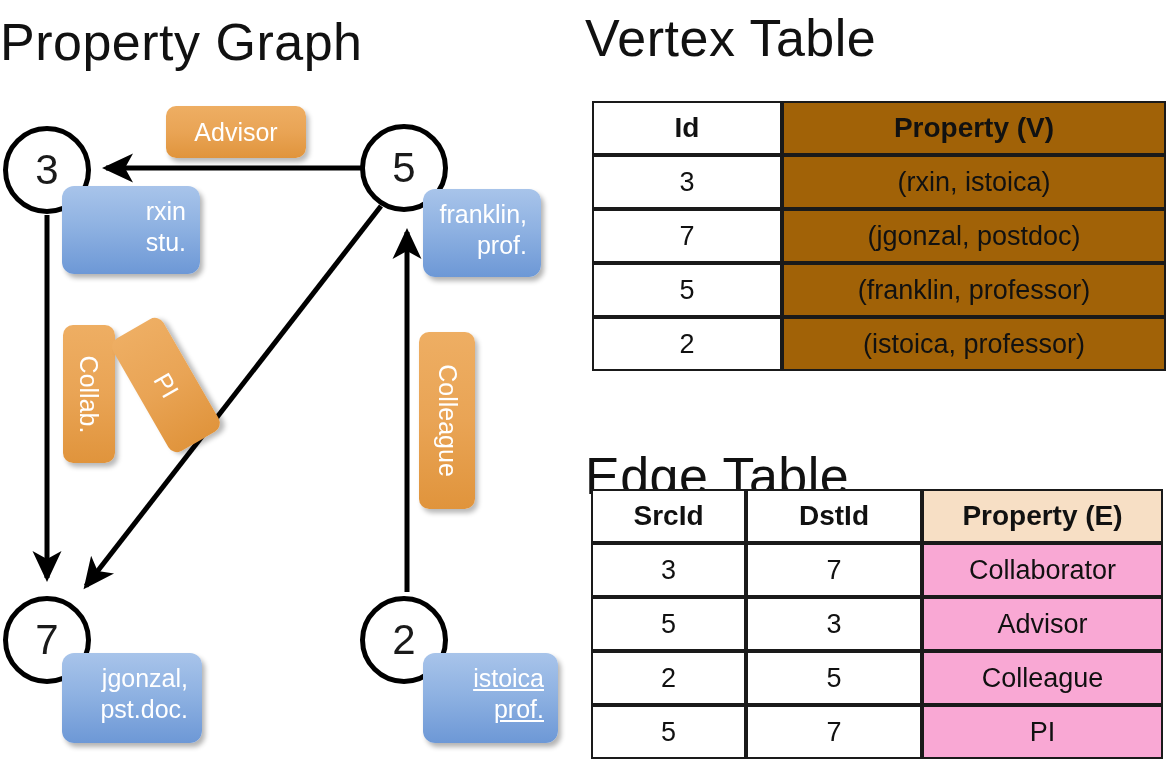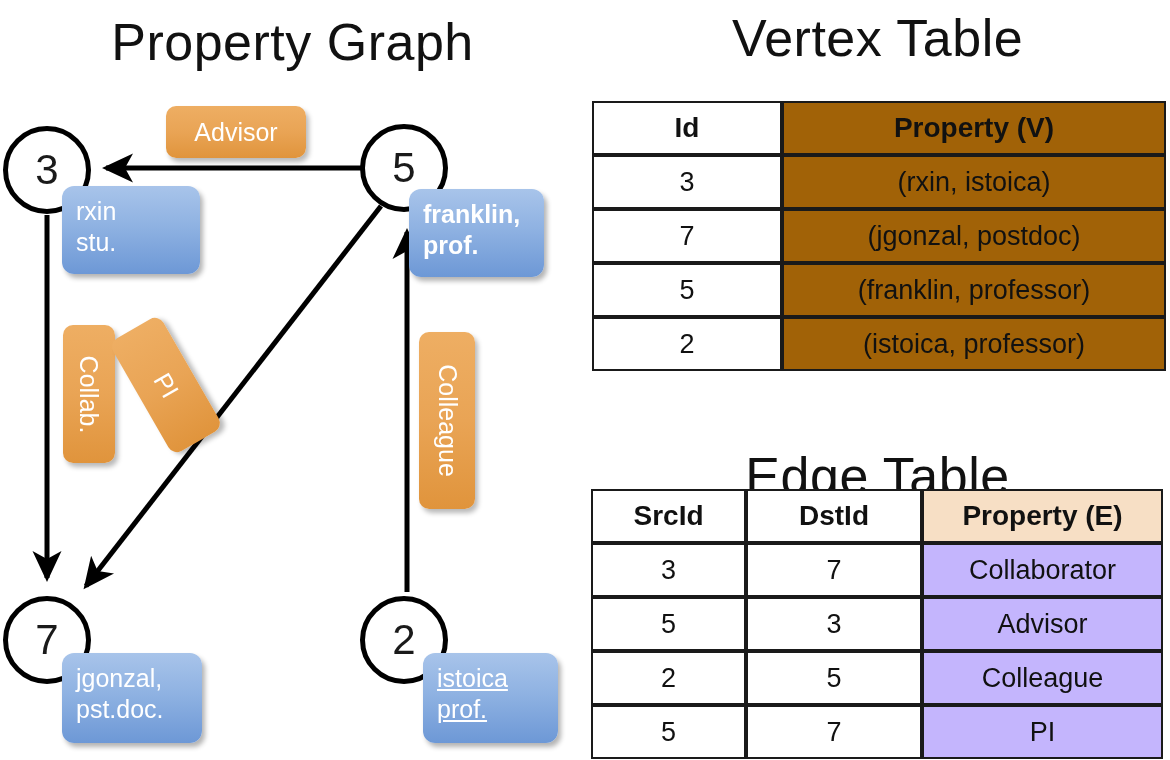--- a/index.html
+++ b/index.html
@@ -18,21 +18,21 @@
 
   
   .title {
     position: absolute;
     font-family: "Liberation Sans", sans-serif;
     font-weight: 300;
     font-size: 52px;
     letter-spacing: 0.5px;
     color: #111111;
     white-space: nowrap;
-    text-align: center;
+    text-align: left;
   }
   #title-property-graph { left: 0;   top: 12px;  width: 585px; }
   #title-vertex-table   { left: 585px; top: 8px;  width: 585px; }
   #title-edge-table     { left: 585px; top: 398px; width: 585px; margin-top: 48px; }
 
   
   #graph-panel {
     position: absolute;
     left: 0; top: 0;
     width: 585px; height: 760px;
@@ -72,23 +72,24 @@
     background: linear-gradient(to bottom, #a8c4ea 0%, #8fb2e2 45%, #6d98d6 100%);
     box-shadow: 3px 4px 5px rgba(0,0,0,0.30);
     color: #ffffff;
     font-size: 25px;
     font-weight: 300;
     line-height: 1.22;
     padding: 10px 14px;
     box-sizing: border-box;
     z-index: 6;
     white-space: pre-line;
+    text-align: right;
   }
   #prop-rxin     { left: 62px;  top: 186px; width: 138px; height: 88px; }
-  #prop-franklin { left: 409px; top: 189px; width: 135px; height: 88px; font-weight: bold; }
+  #prop-franklin { left: 423px; top: 189px; width: 118px; height: 88px; }
   #prop-jgonzal  { left: 62px;  top: 653px; width: 140px; height: 90px; }
   #prop-istoica  { left: 423px; top: 653px; width: 135px; height: 90px; text-decoration: underline; }
 
   
   .edge-label {
     position: absolute;
     border-radius: 10px;
     background: linear-gradient(to bottom, #eeae63 0%, #e9a455 50%, #e0943c 100%);
     box-shadow: 3px 4px 5px rgba(0,0,0,0.28);
     color: #ffffff;
@@ -161,21 +162,21 @@
 
   
   #edge-table {
     left: 591px; top: 489px;
     width: 572px;
   }
   #edge-table col.c-src  { width: 155px; }
   #edge-table col.c-dst  { width: 176px; }
   #edge-table col.c-prop { width: 241px; }
   #edge-table tr { height: 54px; }
-  #edge-table .cell-prop { background: #c4b5fd; }
+  #edge-table .cell-prop { background: #f9a8d4; }
   #edge-table .cell-prop.header { background: #f7dfc5; }
 </style>
 </head>
 <body>
 
 <div class="title" id="title-property-graph">Property Graph</div>
 <div class="title" id="title-vertex-table">Vertex Table</div>
 <div class="title" id="title-edge-table">Edge Table</div>
 
 <div id="graph-panel">

